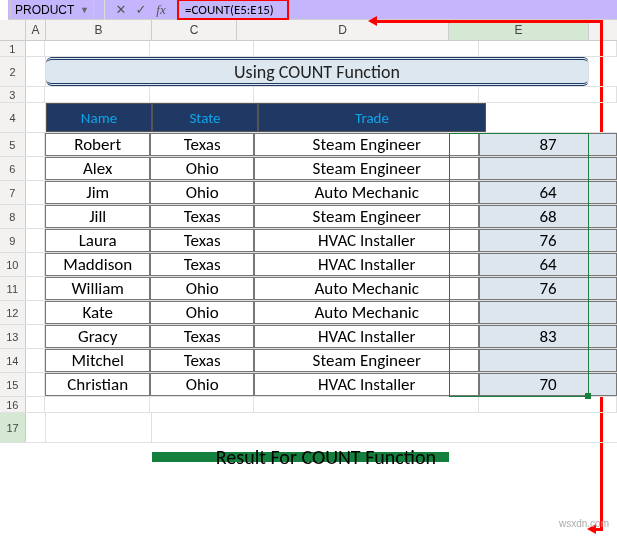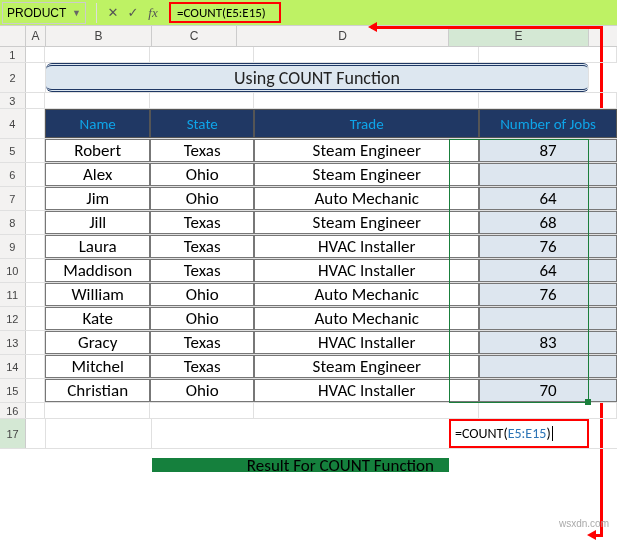--- a/index.html
+++ b/index.html
@@ -1,19 +1,19 @@
 <!DOCTYPE html>
 <html><head>
   <meta charset="utf-8">
   <style>
     * { box-sizing: border-box; margin: 0; padding: 0; }
     body { font-family: "Segoe UI", Arial, sans-serif; font-size: 13px; background: #fff; width: 617px; height: 540px; overflow: hidden; position: relative; }
 
     
-    .formula-area { display: flex; align-items: center; border-bottom: 1px solid #d0d0d0; height: 26px; background: #bef264; }
+    .formula-area { display: flex; align-items: center; border-bottom: 1px solid #d0d0d0; height: 20px; background: #c4b5fd; margin-left: 8px; }
     .name-box { width: 84px; height: 22px; border: 1px solid #ccc; display: flex; align-items: center; padding: 0 4px; margin: 0 4px 0 2px; font-size: 12px; }
     .name-box .chev { margin-left: auto; color: #666; font-size: 9px; }
     .fb-sep { width: 1px; height: 20px; background: #ddd; margin: 0 6px; }
     .fb-btn { width: 20px; height: 20px; display: flex; align-items: center; justify-content: center; color: #555; font-size: 13px; }
     .fx { font-style: italic; font-family: "Times New Roman", serif; font-size: 13px; color: #555; }
     .formula-input-wrap { flex: 1; padding-left: 6px; }
     .formula-input { border: 2px solid #ff0000; padding: 1px 6px; font-family: Calibri, sans-serif; font-size: 13px; color: #000; display: inline-block; min-width: 112px; }
 
     
     .grid-wrap { position: relative; }
@@ -41,21 +41,21 @@
     .h-norm { height: 24px; }
 
     .title-cell { background: #dde7f0; border-top: 3px double #1f3864; border-bottom: 3px double #1f3864; font-size: 18px; font-weight: 500; justify-content: center; color: #222; font-family: "Calibri", sans-serif; }
     .hdr-cell { background: #203864; color: #0ea5e9; font-weight: 500; font-size: 15px; border: 1px solid #555; }
     .data-cell { border: 1px solid #777; background: #fff; font-size: 17px; }
     .e-data { background: #dde6ef; }
 
     .sel-range { position: absolute; border: 1px solid #1a7f3c; pointer-events: none; }
     .sel-range:after { content:''; position:absolute; right:-3px; bottom:-3px; width:6px; height:6px; background:#1a7f3c; }
 
-    .result-lbl { background: #fff2cc; font-size: 17px; justify-content:flex-end; padding-right:8px; border:7px solid #15803d;margin-top:39px;}
+    .result-lbl { background: #fff2cc; font-size: 20px; justify-content:flex-end; padding-right:8px; border:5px solid #15803d;margin-top:39px;}
     .result-cell { border: 2px solid #ff0000; font-family: Calibri, sans-serif; font-size:14px; justify-content:flex-start; padding-left:4px; position: relative; }
     .result-cell .ref { color: #2e75b6; }
     .result-cell .cursor { display:inline-block; width:1px; height:15px; background:#000; vertical-align:middle; margin-left:1px; }
 
     .red-arrow-top { position:absolute; top:0; left:371px; width:232px; height:3px; background:#ff0000; }
     .red-arrow-top:before { content:''; position:absolute; left:-8px; top:-4px; border:5px solid transparent; border-right:9px solid #ff0000; }
     .red-arrow-right { position:absolute; top:0; right:14px; width:3px; height:510px; background:#ff0000; }
     .red-arrow-bottom { position:absolute; top:508px; right:14px; width:12px; height:3px; background:#ff0000; }
     .red-arrow-bottom:before { content:''; position:absolute; left:-9px; top:-4px; border:5px solid transparent; border-right:9px solid #ff0000; }
 
@@ -119,21 +119,20 @@
     <div class="cell c-D"></div>
     <div class="cell c-E"></div>
   </div>
 
   <div class="row h-tall">
     <div class="rh">4</div>
     <div class="cell c-A"></div>
     <div class="cell c-B hdr-cell">Name</div>
     <div class="cell c-C hdr-cell">State</div>
     <div class="cell c-D hdr-cell">Trade</div>
-    <div class="cell c-E hdr-cell">Number of Jobs</div>
   </div>
 
   <div class="row h-norm">
         <div class="rh">5</div>
         <div class="cell c-A"></div>
         <div class="cell c-B data-cell">Robert</div>
         <div class="cell c-C data-cell">Texas</div>
         <div class="cell c-D data-cell">Steam Engineer</div>
         <div class="cell c-E data-cell e-data">87</div>
       </div>
@@ -225,25 +224,19 @@
     <div class="cell c-C"></div>
     <div class="cell c-D"></div>
     <div class="cell c-E"></div>
   </div>
 
   <div class="row h-tall">
     <div class="rh" style="background:#d4e8d4;text-align:right;">17</div>
     <div class="cell c-A"></div>
     <div class="cell c-B"></div>
     <div class="cell result-lbl" style="width:297px;">Result For COUNT Function</div>
-    <div class="cell c-E result-cell">
-      <span>=COUNT(</span>
-          <span class="ref">E5:E15</span>
-          <span>)</span>
-          <span class="cursor"></span>
-    </div>
   </div>
 
   <div class="sel-range" style="top:92px; left:449px; width:140px; height:264px;"></div>
 </div>
 </div>
 
 <div class="watermark">wsxdn.com</div>
 
 </body></html>

